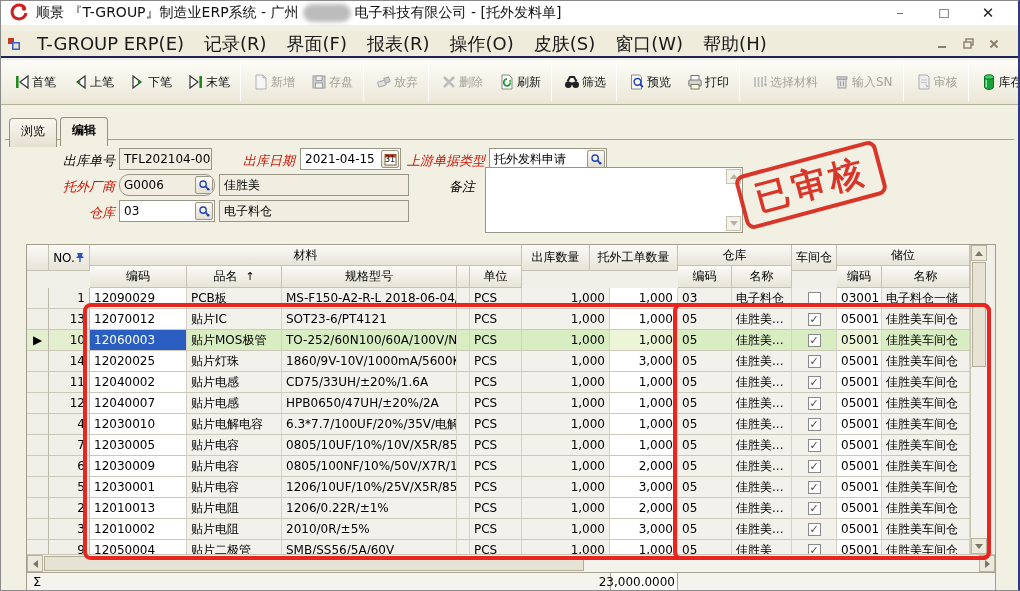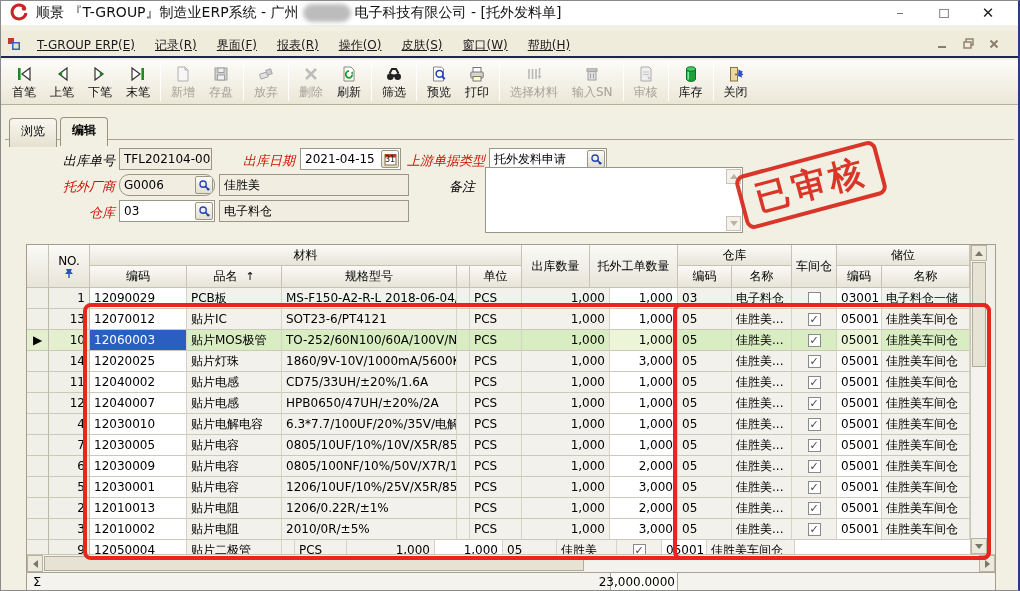--- a/index.html
+++ b/index.html
@@ -12,29 +12,29 @@
               display:flex; align-items:center; padding:0 8px; gap:7px; }
   .titlebar .title { font-size:14px; color:#111; white-space:nowrap; display:flex; align-items:center; gap:2px;}
   .redacted { display:inline-block; width:48px; height:18px; background:#bcbcbc; border-radius:9px; filter:blur(2px); margin:0 2px;}
   .win-controls { margin-left:auto; display:flex; }
   .win-btn { width:44px; height:28px; display:flex; align-items:center; justify-content:center;
              font-size:15px; color:#222; font-weight:300; }
 
   
   .menubar { position:absolute; top:30px; left:0; right:0; height:27px; background:#f0ecdc;
              border-bottom:2px solid #1c2458; display:flex; align-items:center; padding:0 6px; }
-  .menu-item { font-size:12px; color:#1a1a1a; padding:3px 10px; white-space:nowrap;text-decoration:underline; }
+  .menu-item { font-size:18px; color:#1a1a1a; padding:3px 10px; white-space:nowrap; }
   .mdi-controls { margin-left:auto; display:flex; gap:10px; padding-right:10px; }
   .mdi-btn { width:16px; height:14px; display:flex; align-items:center; justify-content:center; }
 
   
   .toolbar { position:absolute; top:59px; left:0; right:0; height:45px;
              background:linear-gradient(#fdfcf8,#ebe7d7); border-bottom:1px solid #b5b09c;
              display:flex; align-items:center; padding:1px 4px 2px; }
-  .tb { display:flex; flex-direction:column; align-items:center; justify-content:center;
+  .tb { display:flex; flex-direction:row; align-items:center; justify-content:center;
         padding:1px 6px; gap:0; border:1px solid transparent; border-radius:2px; }
   .tb .tbicon { width:20px; height:20px; }
   .tb .tblabel { font-size:12px; color:#111; white-space:nowrap; line-height:16px;}
   .tb.disabled .tblabel { color:#a6a298; }
   .tbsep { width:1px; height:38px; background:#bdb8a4; border-right:1px solid #fff; margin:0 3px; }
 
   
   .content { position:absolute; top:104px; left:0; right:0; bottom:0; background:#f2efe3; }
   .tabline { position:absolute; top:34px; left:4px; right:4px; border-top:1px solid #a9a491; }
   .tabstrip { position:absolute; top:11px; left:8px; display:flex; z-index:2;}
@@ -61,21 +61,21 @@
            font-size:34px; font-weight:bold; color:#d8291c; letter-spacing:4px; white-space:nowrap; opacity:.93; z-index:5;}
 
   
   .gridpanel { position:absolute; left:25px; top:139px; width:970px; height:347px;
                border:1px solid #a39e8c; background:#f0efe8; overflow:hidden; }
   .ghead { position:absolute; top:0; left:0; display:flex; width:943px; height:43px; }
   .hgroup { display:flex; flex-direction:column; }
   .hrow { display:flex; }
   .hcell { background:linear-gradient(#fbfaf7,#e7e4d8); border-right:1px solid #c6c3b4; border-bottom:1px solid #c6c3b4;
            display:flex; align-items:center; justify-content:center; font-size:12px; color:#000; overflow:hidden; white-space:nowrap;}
-  .h43 { height:43px;flex-direction:column; } .h21 { height:21px; } .h22 { height:22px; }
+  .h43 { height:26px; } .h21 { height:21px; } .h22 { height:22px; }
 
   .grows { position:absolute; top:43px; left:0; width:943px; height:266px; overflow:hidden; background:#fff;}
   .grow { display:flex; height:21px; }
   .cell { border-right:1px solid #d6d3c6; border-bottom:1px solid #ccc9bb; background:#f2f1ec;
           display:flex; align-items:center; padding:0 4px; font-size:12px; height:100%;
           overflow:hidden; white-space:nowrap; }
   .cell.fixed { background:#f0efe8; border-right:1px solid #bcb8a8;}
   .cell.white { background:#ffffff; }
   .cell.r { justify-content:flex-end; }
   .cell.c { justify-content:center; }
@@ -682,20 +682,21 @@
               <span class="cb on">✓</span>
             </div>
             <div class="cell c-locc white">05001</div>
             <div class="cell c-locn">佳胜美车间仓</div>
           </div>
           <div class="grow">
             <div class="cell c-sel fixed c"></div>
             <div class="cell c-no fixed r">9</div>
             <div class="cell c-code white">12050004</div>
             <div class="cell c-name">贴片二极管</div>
+            <div class="cell c-spec">SMB/SS56/5A/60V</div>
             <div class="cell c-nar"></div>
             <div class="cell c-unit">PCS</div>
             <div class="cell c-oq r">1,000</div>
             <div class="cell c-outq white r">1,000</div>
             <div class="cell c-whc">05</div>
             <div class="cell c-whn">佳胜美</div>
             <div class="cell c-ws c">
               <span class="cb on">✓</span>
             </div>
             <div class="cell c-locc white">05001</div>

